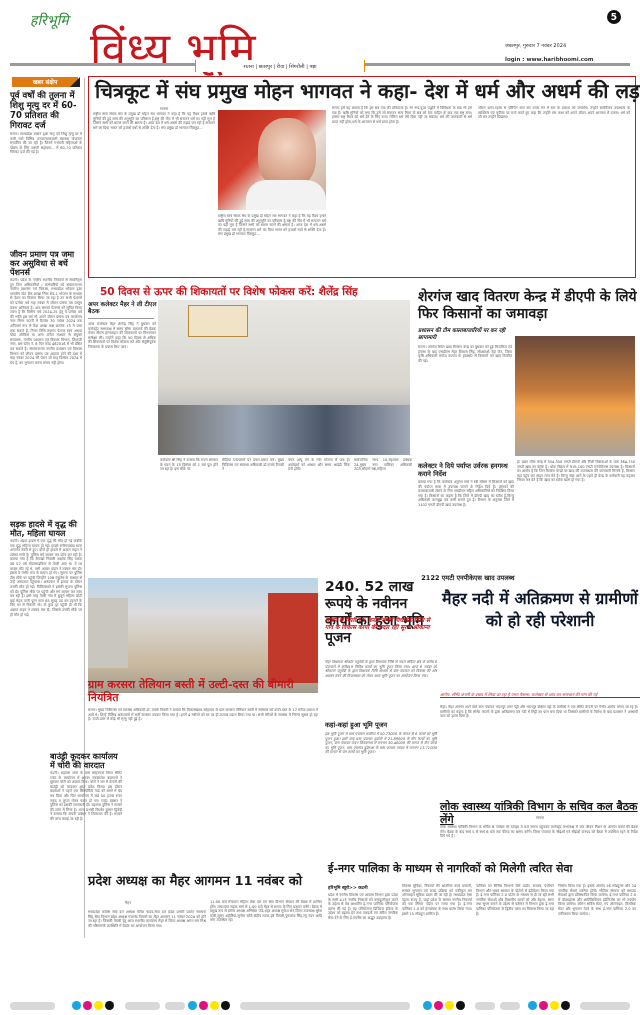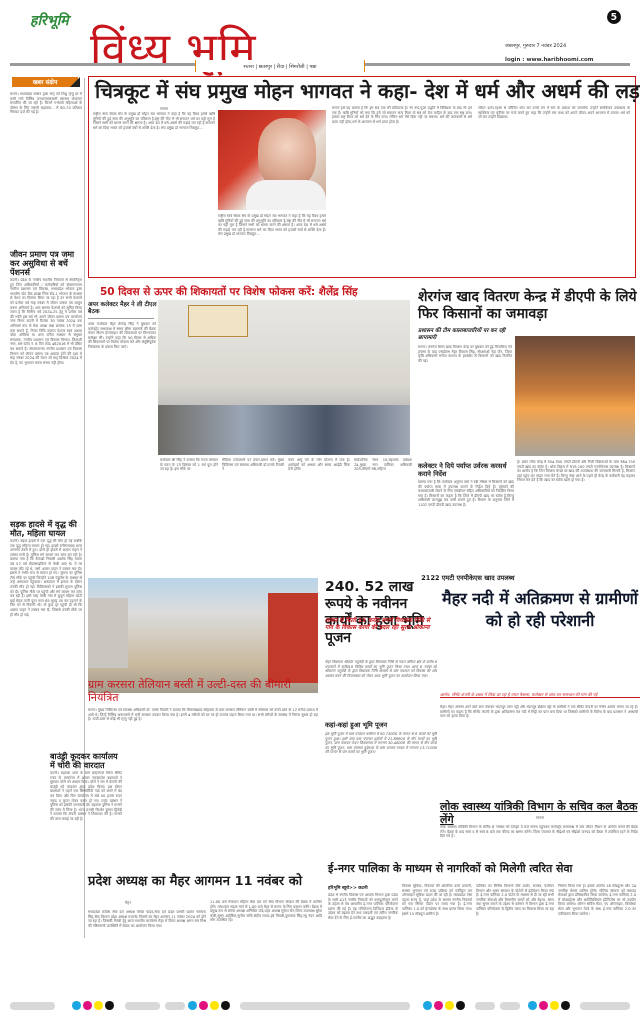--- a/index.html
+++ b/index.html
@@ -3,21 +3,21 @@
 <meta charset="utf-8">
 <style>
   * { box-sizing: border-box; margin: 0; padding: 0; }
   html, body { width: 640px; height: 1015px; overflow: hidden; background: #fff; }
   body { font-family: "DejaVu Sans", sans-serif; color: #222; position: relative; }
   .abs { position: absolute; }
   .txt { font-size: 3.6px; line-height: 4.6px; color: #555; text-align: justify; overflow: hidden; }
   .photo { overflow: hidden; }
 
   
-  #brand { left: 30px; top: 10px; font-size: 14px; font-weight: bold; color: #2e8b3a; font-style: italic; }
+  #brand { left: 30px; top: 10px; font-size: 14px; font-weight: normal; color: #2e8b3a; font-style: italic; }
   #paper-title { left: 90px; top: 5px; font-size: 44px; line-height: 56px; color: #c8161d; font-family: "DejaVu Sans", sans-serif; font-weight: normal; letter-spacing: 1px; margin-top: 16px; }
   #page-num { left: 607px; top: 10px; width: 14px; height: 14px; border-radius: 7px; background: #111; color: #fff; font-size: 9px; text-align: center; line-height: 14px; font-weight: bold; }
   #dateline { left: 505px; top: 42px; font-size: 5px; color: #333; }
   #login { left: 505px; top: 56px; font-size: 5.5px; color: #333; font-weight: bold; }
   #mast-bar2 { left: 10px; top: 63px; width: 620px; height: 3px; background: #9a9a9a; }
   #editions { left: 195px; top: 60px; width: 170px; height: 12px; background: #fff; border-left: 1.5px solid #e08a00; border-right: 1.5px solid #e08a00; font-size: 5px; text-align: center; line-height: 12px; color: #333; }
 
   
   #brief-tag { left: 12px; top: 77px; width: 66px; height: 10px; background: #e07a10; color: #fff; font-size: 6px; font-weight: bold; text-align: center; line-height: 10px; }
   #brief-tag-tail { left: 70px; top: 77px; width: 10px; height: 10px; background: #222; clip-path: polygon(100% 0, 100% 100%, 0 100%); }
@@ -48,21 +48,21 @@
   #s4-photo { left: 88px; top: 578px; width: 230px; height: 115px; background: linear-gradient(180deg,#b9d4e8 0%,#dcdcdc 30%,#c9b99f 75%,#a29a8c 100%); }
   #s4-title { left: 325px; top: 578px; font-size: 14px; line-height: 17px; color: #1a1a1a; font-weight: bold; width: 110px; }
   #s4-sub { left: 325px; top: 617px; font-size: 5.8px; line-height: 7px; font-style: italic; color: #c8161d; width: 110px; font-weight: bold; }
   #s4-sec { left: 325px; top: 720px; font-size: 6.5px; font-weight: bold; color: #1a1a1a; }
 
   
   #s5-title { left: 440px; top: 588px; font-size: 16px; line-height: 22px; color: #0f172a; font-weight: bold; width: 200px; text-align: center; }
   #s5-sub { left: 440px; top: 692px; font-size: 4px; color: #c8161d; font-style: italic; width: 200px; border-bottom: 0.5px solid #c8161d; }
 
   
-  #s6-title { left: 88px; top: 678px; font-size: 11px; line-height: 13px; color: #c8161d; font-weight: normal; width: 232px; }
+  #s6-title { left: 88px; top: 678px; font-size: 11px; line-height: 13px; color: #c8161d; font-weight: bold; width: 232px; }
 
   
   #s7-title { left: 440px; top: 800px; font-size: 11px; line-height: 13px; color: #1a1a1a; font-weight: bold; width: 200px; text-decoration: underline; }
 
   
   #s8-title { left: 88px; top: 873px; font-size: 13px; line-height: 16px; color: #1a1a1a; font-weight: bold; white-space: nowrap; }
   #s9-title { left: 328px; top: 862px; font-size: 11px; line-height: 14px; color: #1a1a1a; font-weight: bold; white-space: nowrap; }
 
   .regmark { position: absolute; top: 1002px; height: 8px; border-radius: 4px; background: #d8d8d8; }
   .dot { position: absolute; top: 1001px; width: 9px; height: 9px; border-radius: 50%; }
@@ -76,20 +76,21 @@
 <div class="abs" id="dateline">जबलपुर, गुरुवार 7 नवंबर 2024</div>
 <div class="abs" id="login">login : www.haribhoomi.com</div>
 <div class="abs" id="mast-bar2"></div>
 <div class="abs" id="editions">सतना | छतरपुर | रीवा | सिंगरौली | पन्ना</div>
 
 <div class="abs" id="brief-tag">खबर संक्षेप</div>
 <div class="abs" id="brief-tag-tail"></div>
 <div class="abs" id="left-col-divider"></div>
 
 <div class="abs" style="left:10px; top:90px; width:72px;">
+  <div class="brief-h" style="font-size:8.5px; line-height:10px;">पूर्व वर्षों की तुलना में शिशु मृत्यु दर में 60-70 प्रतिशत की गिरावट दर्ज</div>
   <div class="txt" style="height:100px; margin-top:2px;">सतना। मध्यप्रदेश शासन द्वारा मातृ एवं शिशु मृत्यु दर में कमी लाने विभिन्न जनकल्याणकारी स्वास्थ्य योजनाएं संचालित की जा रही हैं। जिनमें गर्भवती महिलाओं के पोषण के लिए जरूरी सहायता... में 60-70 प्रतिशत गिरावट दर्ज की गई है।</div>
 </div>
 
 <div class="abs" style="left:10px; top:250px; width:72px;">
   <div class="brief-h">जीवन प्रमाण पत्र जमा कर असुविधा से बचें पेंशनर्स</div>
   <div class="txt" style="height:245px; margin-top:1px;">कटनी। प्रदेश के नगरीय स्थानीय निकायों से सेवानिवृत्त हुए जिन अधिकारियों / कर्मचारियों को संचालनालय नगरीय प्रशासन एवं विकास, मध्यप्रदेश भोपाल द्वारा भारतीय स्टेट बैंक शाखा लिंक रोड-1 भोपाल के माध्यम से पेंशन का वितरण किया जा रहा है उन सभी पेंशनरों को प्रत्येक वर्ष माह नवंबर में जीवन प्रमाण पत्र प्रस्तुत करना अनिवार्य है। अतः समस्त पेंशनर्स को सूचित किया जाता है कि वित्तीय वर्ष 2024-25 हेतु ये प्रत्येक वर्ष की भांति इस वर्ष भी अपने जीवन प्रमाण पत्र कार्यालय नगर निगम कटनी में दिनांक 30 नवंबर 2024 तक अनिवार्य रूप से कैश शाखा कक्ष क्रमांक 13 में जमा करा सकते हैं, नियत तिथि उपरांत पेंशनर स्वयं अथवा पोस्ट ऑफिस या अन्य उचित माध्यम से संयुक्त संचालक, नगरीय प्रशासन एवं विकास विभाग, शिवाजी नगर, बस स्टॉप नं. 6 पिन कोड 462016 में भी प्रेषित कर सकते हैं। संचालनालय नगरीय प्रशासन एवं विकास विभाग को जीवन प्रमाण पत्र अप्राप्त होने की दशा में माह नवंबर 2024 की पेंशन जो माह दिसंबर 2024 में देय है, का भुगतान करना संभव नहीं होगा।</div>
 </div>
 
 <div class="abs" style="left:10px; top:520px; width:72px;">
   <div class="brief-h">सड़क हादसे में वृद्ध की मौत, महिला घायल</div>
@@ -123,21 +124,21 @@
 </div>
 <div class="abs txt" style="left:160px; top:458px; width:58px; height:95px;">कलेक्टर श्री सिंह ने बताया कि राज्य सरकार के गठन के 13 दिसंबर को 1 वर्ष पूरा होने जा रहा है। इस मौके पर</div>
 <div class="abs txt" style="left:222px; top:458px; width:62px; height:95px;">मीडिया प्लेटफार्मों पर प्रचार-प्रसार करें। मुख्य चिकित्सा एवं स्वास्थ्य अधिकारी डॉ.एलके तिवारी ने</div>
 <div class="abs txt" style="left:288px; top:458px; width:62px; height:95px;">चयन आयु वर्ग के लोग योजना में पात्र हैं। आवेदकों को आधार और समग्र आईडी लिंक देनी होगी।</div>
 <div class="abs txt" style="left:354px; top:458px; width:58px; height:95px;">सार्वजनिक न्याय 10,सहायक प्रबंधक 24,मुख्य नगर पालिका अधिकारी 203,सीएमो 96,महिला</div>
 
 <div class="abs" id="s3-title">शेरगंज खाद वितरण केन्द्र में डीएपी के लिये फिर किसानों का जमावड़ा</div>
 <div class="abs" id="s3-sub">प्रशासन की टीम कालाबाजारियों पर कर रही छापामारी</div>
 <div class="abs txt" style="left:418px; top:345px; width:94px; height:115px;">सतना। शेरगंज स्थित खाद वितरण केन्द्र पर बुधवार को हुई किचकिच एवं हंगामा के बाद एसडीएम मैहर विकास सिंह, सीआरओ नेहा जैन, जिला कृषि अधिकारी मनोज कश्यप के हस्तक्षेप से किसानों को खाद वितरित की गई।</div>
 <div class="abs photo" id="s3-photo"></div>
-<div class="abs" id="s3-h2">कलेक्टर ने दिये पर्याप्त उर्वरक करसर्ध कराने निर्देश</div>
+<div class="abs" id="s3-h2">कलेक्टर ने दिये पर्याप्त उर्वरक हनगव्ध कराने निर्देश</div>
 <div class="abs txt" style="left:418px; top:480px; width:96px; height:92px;">बताया गया है कि कलेक्टर अनुराग वर्मा ने रबी मौसम में किसानों को खाद की पर्याप्त मात्रा में उपलब्ध कराने के निर्देश दिये हैं। उर्वरकों की कालाबाजारी रोकने के लिए एसडीएम सहित अधिकारियों को निर्देशित किया गया है। किसानों का कहना है कि जिले में डीएपी खाद का स्टॉक है,किन्तु अधिकारी जानबूझ कर कमी बनाते हुए हैं। विभाग के अनुसार जिले में 1102 एमटी डीएपी खाद उपलब्ध है।</div>
 <div class="abs" id="s3-h3">2122 एमटी एनपीकेएस खाद उपलब्ध</div>
 <div class="abs txt" style="left:418px; top:584px; width:96px; height:0px;">उपसंचालक कृषि ने बताया कि सतना और मैहर जिले की मार्कफेड के डबल लॉक केन्द्र और एवं फुटकर खाद के निजी विक्रेता और पैक्स समितियों में डीएपी और एनपीकेएस खाद उपलब्ध है।</div>
 <div class="abs txt" style="left:517px; top:460px; width:118px; height:110px;">है। डबल लॉक केन्द्र में 354.350 एमटी डीएपी और निजी विक्रेताओं के पास 364.750 एमटी खाद का स्टॉक है। थोक विक्रय में 919.100 एमटी एनपीकेएस उपलब्ध है। किसानों का आरोप है कि जिन वितरण केन्द्रों पर खाद की उपलब्धता की जानकारी मिलती है, किसान वहां पहुंच कर लाइन लगा लेते हैं। किन्तु नंबर आने के पहले ही केन्द्र के कर्मचारी यह कहकर निराश कर देते हैं कि खाद का स्टॉक खत्म हो गया है।</div>
 
 <div class="abs photo" id="s4-photo">
   <div style="position:absolute; left:0; top:20px; width:40px; height:70px; background:#c9c6c0;"></div>
   <div style="position:absolute; left:180px; top:15px; width:50px; height:90px; background:#c0392b;"></div>
 </div>
 <div class="abs" id="s4-title">240. 52 लाख रूपये के नवीनन कार्यों का हुआ भूमि पूजन</div>

